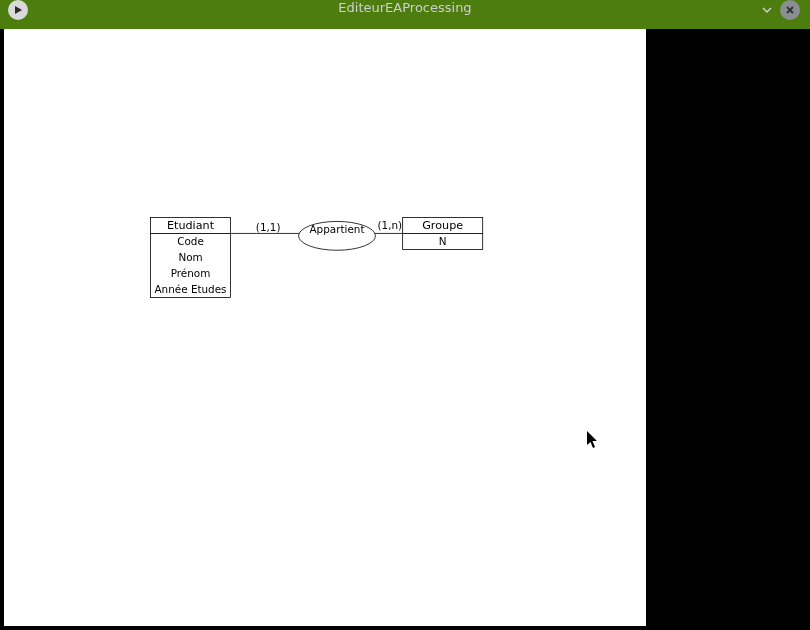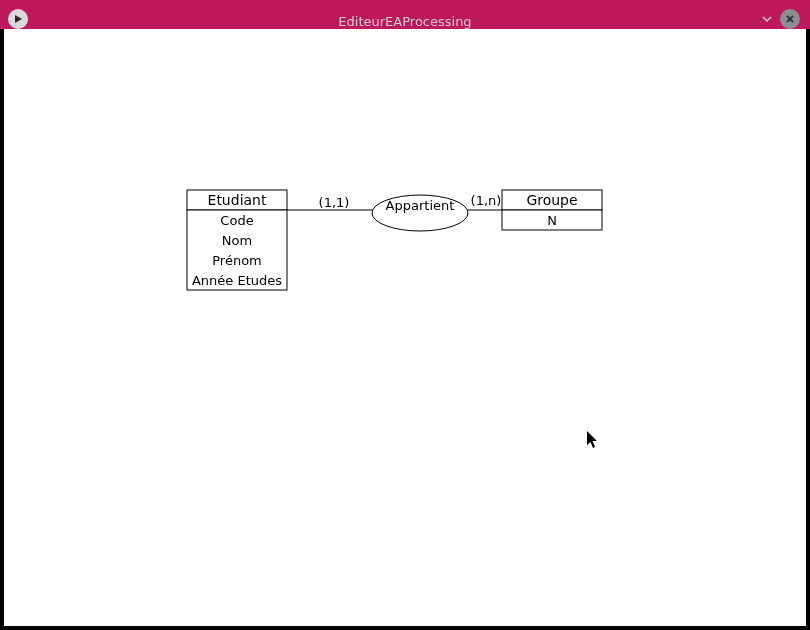--- a/index.html
+++ b/index.html
@@ -1,23 +1,23 @@
 <!DOCTYPE html>
 <html><head>
 <meta charset="utf-8">
 <style>
   * { box-sizing: border-box; margin: 0; padding: 0; }
   html, body { width: 810px; height: 630px; overflow: hidden; font-family: "DejaVu Sans", "Liberation Sans", Arial, sans-serif; }
   body { background: #000; }
 
   .titlebar {
     height: 29px;
-    background: #be185d;
+    background: #4d7c0f;
     display: flex;
-    align-items: flex-end;
+    align-items: flex-start;
     position: relative;
     color: #cfcfcf;
     font-size: 13px;
   }
   .titlebar .title {
     position: absolute;
     left: 0; right: 0;
     text-align: center;
     pointer-events: none;
   }
@@ -32,21 +32,21 @@
   .tb-right { display: flex; align-items: center; margin-left: auto; margin-right: 6px; }
   .play-btn { background: #d9d9d9; }
   .play-btn svg { width: 10px; height: 10px; }
   .close-btn { background: #8a8f90; }
   .close-btn svg { width: 10px; height: 10px; }
   .min-btn { width: 18px; height: 18px; cursor: pointer; display:flex; align-items:center; justify-content:center; }
 
   .canvas-wrap {
     position: absolute;
     left: 4px; top: 29px;
-    width: 802px; height: 597px;
+    width: 642px; height: 597px;
     background: #fff;
   }
   svg.canvas { width: 100%; height: 100%; display: block; }
 
   .entity-title { font-size: 14px; text-anchor: middle; }
   .entity-attr  { font-size: 13px; text-anchor: middle; }
   .rel-label    { font-size: 13px; text-anchor: middle; }
   .card-label   { font-size: 13px; text-anchor: middle; }
 
   .cursor {

